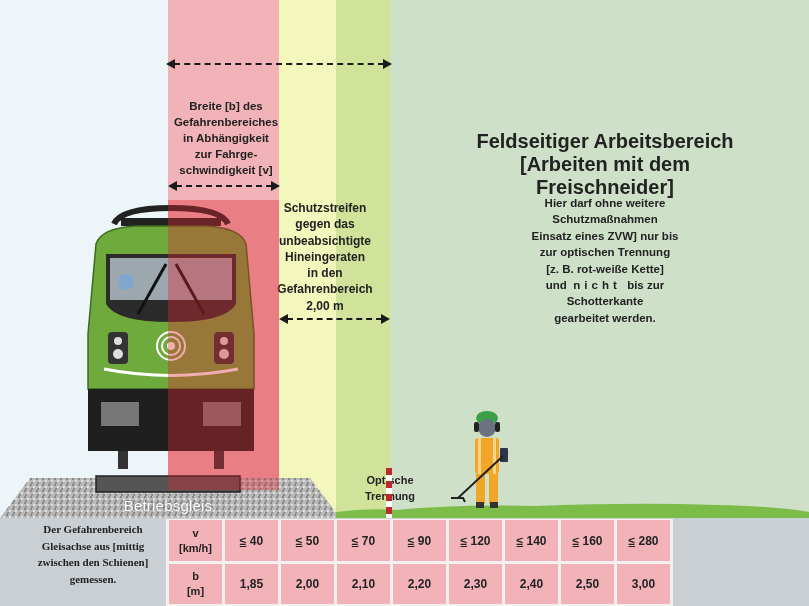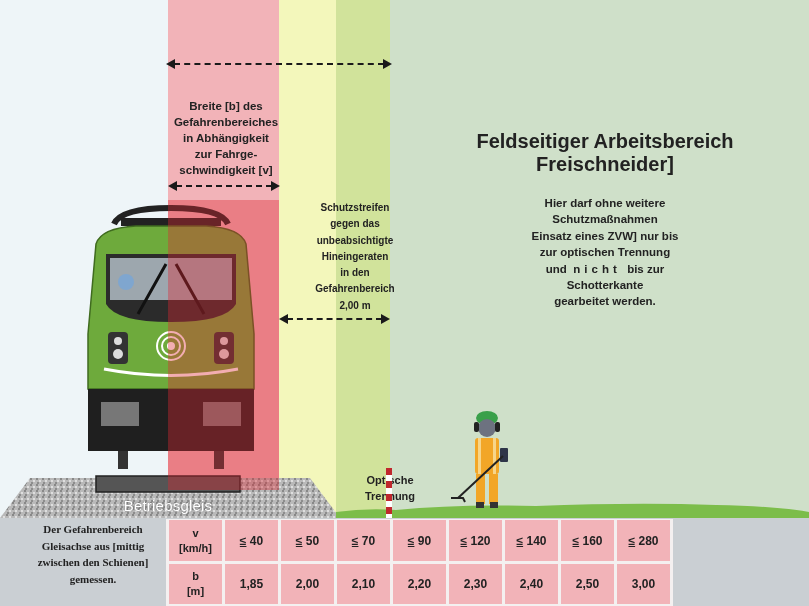--- a/index.html
+++ b/index.html
@@ -14,21 +14,21 @@
   .z-field   { left: 390px; width: 419px; background: #cfe0c9; }
 
   .arrow { position: absolute; height: 12px; }
   .arrow .line { position: absolute; top: 5px; left: 8px; right: 8px; border-top: 2px dashed #1a1a1a; }
   .arrow .hl, .arrow .hr { position: absolute; top: 1px; width: 0; height: 0; border-top: 5px solid transparent; border-bottom: 5px solid transparent; }
   .arrow .hl { left: 0; border-right: 9px solid #1a1a1a; }
   .arrow .hr { right: 0; border-left: 9px solid #1a1a1a; }
 
   .txt { position: absolute; text-align: center; font-weight: bold; color: #222; }
   .t-breite { left: 168px; width: 116px; top: 98px; font-size: 11.5px; line-height: 16px; }
-  .t-schutz { left: 298px; width: 114px; top: 200px; font-size: 10px; line-height: 16.3px; }
+  .t-schutz { left: 268px; width: 114px; top: 200px; font-size: 12px; line-height: 16.3px; }
   .t-field-title { left: 470px; width: 270px; top: 130px; font-size: 20px; line-height: 23px; }
   .t-field-body { left: 470px; width: 270px; top: 195px; font-size: 11.5px; line-height: 16.4px; }
   .t-optische { left: 345px; width: 90px; top: 432px; font-size: 11px; line-height: 16px; margin-top: 40px; }
   .t-betrieb { left: 118px; width: 100px; top: 497px; font-size: 15px; color: #ffffff; font-weight: normal; letter-spacing: 0.2px; text-shadow: 0 0 2px #666; }
   .spaced { letter-spacing: 4px; }
 
   .ballast { position: absolute; left: 0; top: 472px; width: 340px; height: 46px; }
   .grass { position: absolute; left: 336px; top: 500px; width: 473px; height: 18px; }
 
   .train { position: absolute; left: 76px; top: 204px; width: 190px; height: 290px; }
@@ -85,28 +85,30 @@
   <div>gegen das</div>
   <div>unbeabsichtigte</div>
   <div>Hineingeraten</div>
   <div>in den</div>
   <div>Gefahrenbereich</div>
   <div>2,00 m</div>
 </div>
 
 <div class="txt t-field-title">
   <div>Feldseitiger Arbeitsbereich</div>
+  <div>[Arbeiten mit dem</div>
   <div>Freischneider]</div>
 </div>
 
 <div class="txt t-field-body">
   <div>Hier darf ohne weitere</div>
   <div>Schutzmaßnahmen</div>
   <div>Einsatz eines ZVW] nur bis</div>
   <div>zur optischen Trennung</div>
+  <div>[z. B. rot-weiße Kette]</div>
   <div>
     <span>und</span>&nbsp;
     <span class="spaced">nicht</span>&nbsp;
     <span>bis zur</span>
   </div>
   <div>Schotterkante</div>
   <div>gearbeitet werden.</div>
 </div>
 
 <div class="txt t-optische">

